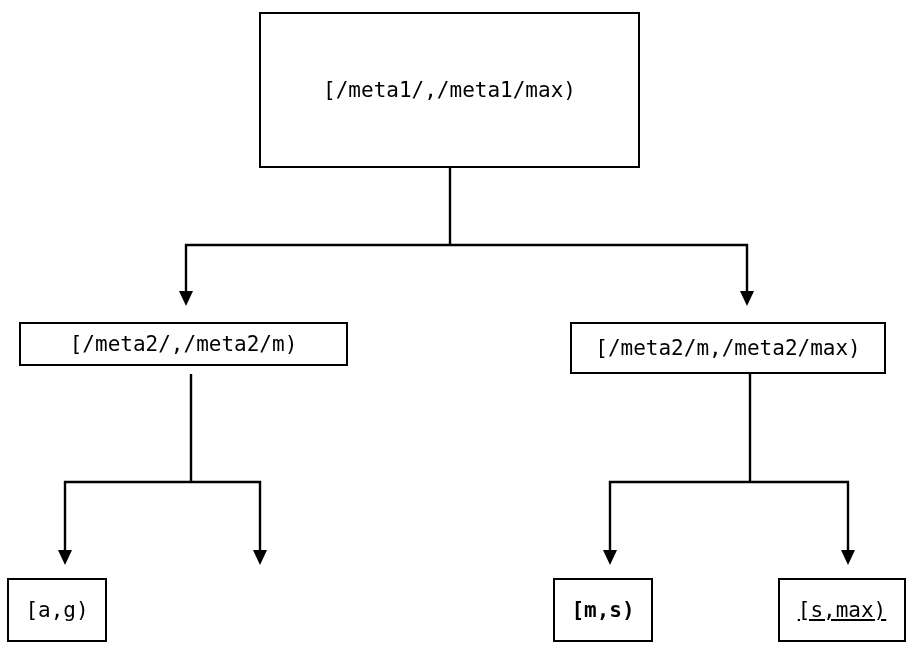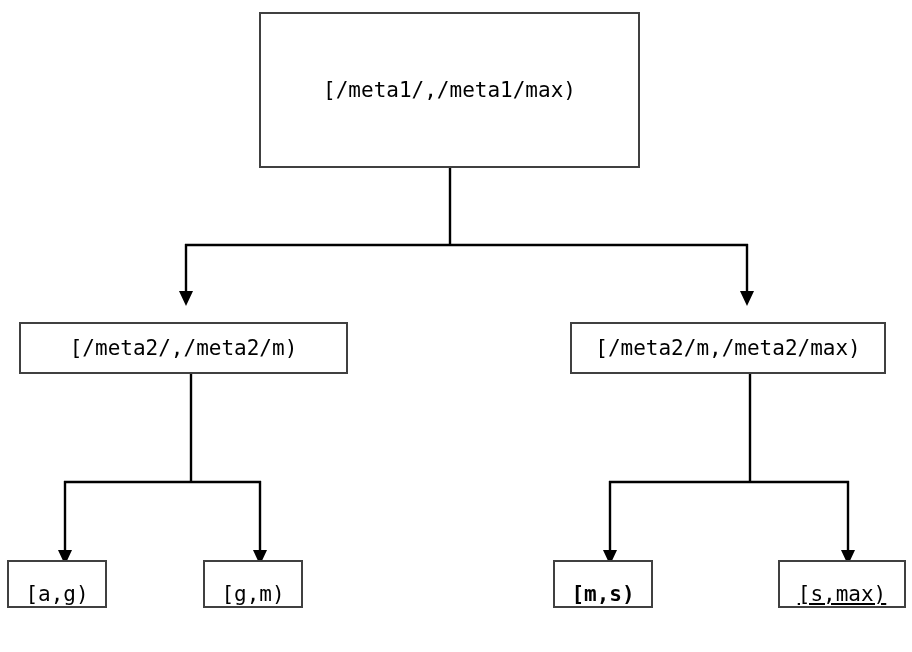--- a/index.html
+++ b/index.html
@@ -19,21 +19,21 @@
     position: absolute;
     left: 0;
     top: 0;
     width: 912px;
     height: 652px;
     pointer-events: none;
   }
   .node {
     position: absolute;
     box-sizing: border-box;
-    border: 2px solid #404040;
+    border: 2px solid #000000;
     background: #ffffff;
     display: flex;
     align-items: center;
     justify-content: center;
     color: #000000;
     white-space: nowrap;
   }
   .node-label {
     font-family: "DejaVu Sans Mono", "Liberation Mono", monospace;
     color: #000000;
@@ -46,33 +46,33 @@
     width: 381px;
     height: 156px;
   }
   #node-root .node-label { font-size: 21px; }
 
   
   #node-meta2-low {
     left: 19px;
     top: 322px;
     width: 329px;
-    height: 52px;
+    height: 44px;
   }
   #node-meta2-high {
     left: 570px;
     top: 322px;
     width: 316px;
     height: 52px;
   }
   #node-meta2-low .node-label,
   #node-meta2-high .node-label { font-size: 21px; }
 
   
-  .leaf { height: 48px; top: 560px; align-items: flex-end; }
+  .leaf { height: 64px; top: 578px; }
   #node-leaf-ag   { left: 7px;   width: 100px; }
   #node-leaf-gm   { left: 203px; width: 100px; }
   #node-leaf-ms   { left: 553px; width: 100px; font-weight: bold; }
   #node-leaf-smax { left: 778px; width: 128px; text-decoration: underline; }
   .leaf .node-label { font-size: 21px; }
 </style>
 </head>
 <body>
 
 <div id="canvas">
@@ -116,23 +116,20 @@
   </div>
 
   <div class="node" id="node-meta2-high">
     <span class="node-label">[/meta2/m,/meta2/max)</span>
   </div>
 
   <div class="node leaf" id="node-leaf-ag">
     <span class="node-label">[a,g)</span>
   </div>
 
-  <div class="node leaf" id="node-leaf-gm">
-    <span class="node-label">[g,m)</span>
-  </div>
 
   <div class="node leaf" id="node-leaf-ms">
     <span class="node-label">[m,s)</span>
   </div>
 
   <div class="node leaf" id="node-leaf-smax">
     <span class="node-label">[s,max)</span>
   </div>
 
 </div>

